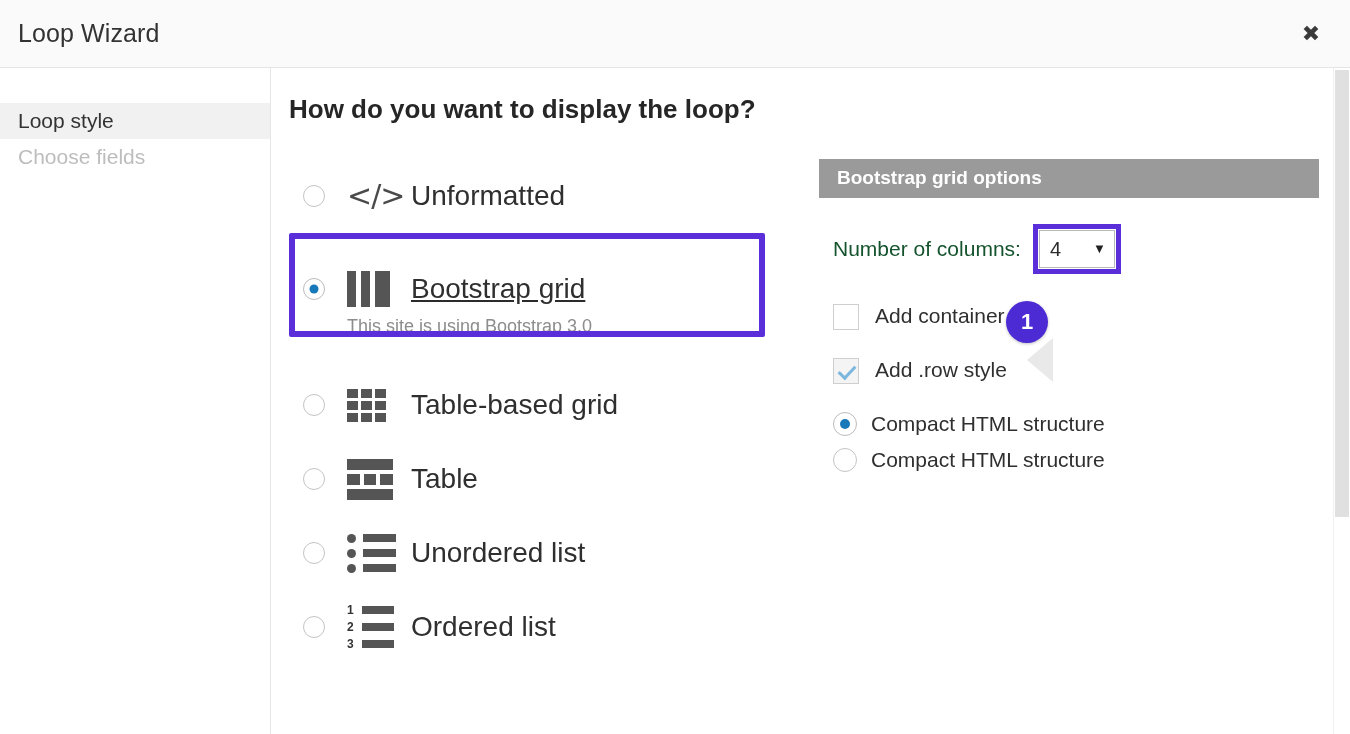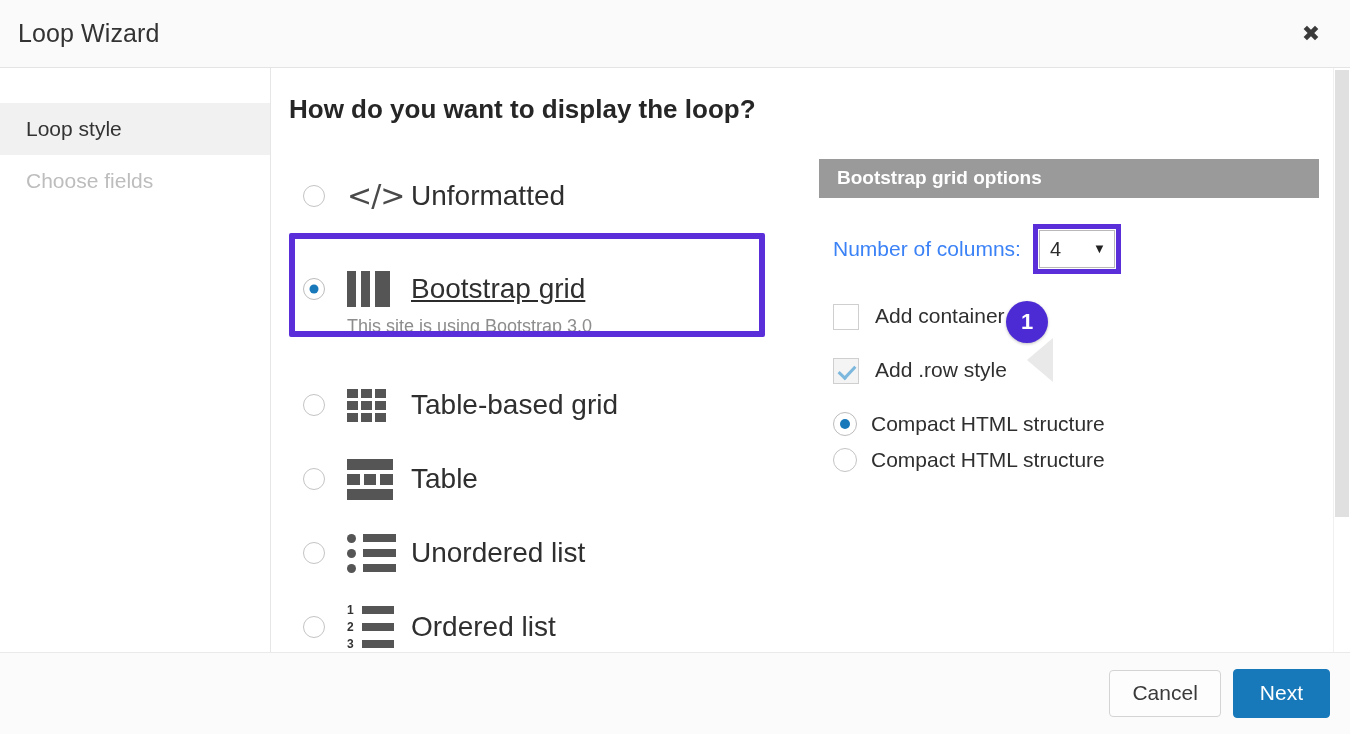--- a/index.html
+++ b/index.html
@@ -71,24 +71,24 @@
   
   .sidebar {
     width: 271px;
     min-width: 271px;
     background: #ffffff;
     border-right: 1px solid #e6e6e6;
     padding-top: 35px;
     box-sizing: border-box;
   }
   .side-item {
-    height: 52px;
-    display: flex;
-    align-items: center;
-    padding-left: 26px;
+    height: 36px;
+    display: flex;
+    align-items: center;
+    padding-left: 18px;
     font-size: 21px;
     color: #bdbdbd;
     cursor: pointer;
     box-sizing: border-box;
   }
   .side-item.active {
     background: #f1f1f1;
     color: #333333;
   }
 
@@ -281,21 +281,21 @@
     box-sizing: border-box;
   }
   .panel-body { padding: 26px 0 0 14px; }
 
   .field-row {
     display: flex;
     align-items: center;
     margin-bottom: 30px;
     position: relative;
   }
-  .field-label { font-size: 21px; color: #3b82f6; margin-right: 12px; }
+  .field-label { font-size: 21px; color: #14532d; margin-right: 12px; }
   .select-box {
     width: 76px;
     height: 38px;
     border: 1px solid #b9b9b9;
     background: #fff;
     display: flex;
     align-items: center;
     justify-content: space-between;
     padding: 0 8px 0 10px;
     box-sizing: border-box;
@@ -581,18 +581,14 @@
       <div class="pointer-tri"></div>
       <div class="badge badge-1">1</div>
 
       <div class="scroll-track">
         <div class="scroll-thumb"></div>
       </div>
     </div>
 
   </div>
 
-  <div class="modal-footer">
-    <button class="btn btn-cancel">Cancel</button>
-    <button class="btn btn-next">Next</button>
-  </div>
 
 </div>
 
 </body></html>

